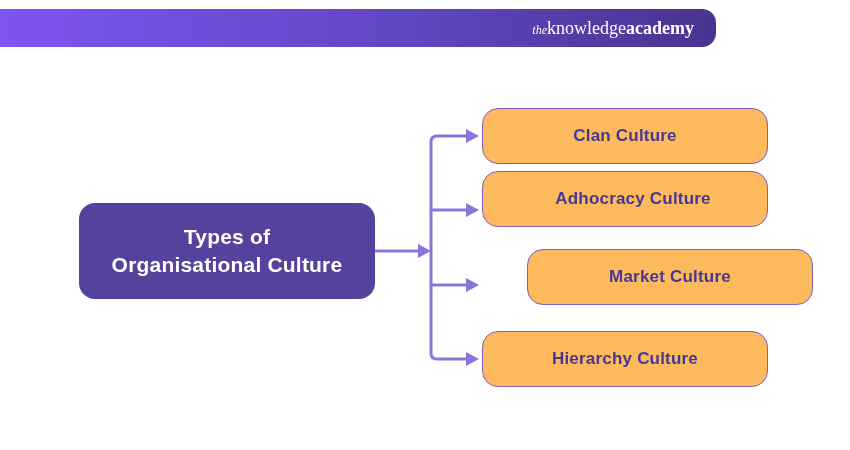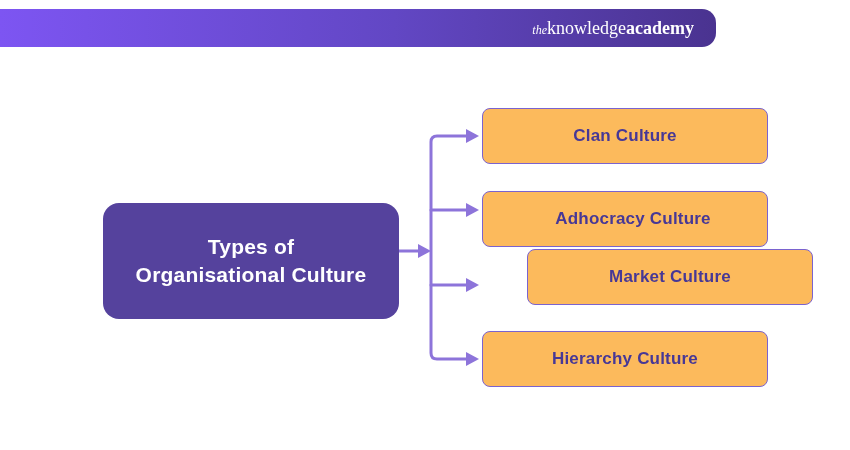--- a/index.html
+++ b/index.html
@@ -44,47 +44,46 @@
   }
   .brand .knowledge { font-weight: 400; }
   .brand .academy  { font-weight: 700; }
 
   
   .root-node {
     position: absolute;
     left: 79px;
     top: 203px;
     width: 296px;
-    height: 116px;
+    height: 96px;
     background: #55429d;
     border-radius: 16px;
     display: flex;
     flex-direction: column;
     align-items: center;
     justify-content: center;
     text-align: center;
-    margin-left: 24px;
   }
   .root-node .line {
     color: #ffffff;
     font-weight: 700;
     font-size: 21px;
     line-height: 1.35;
     letter-spacing: 0.2px;
   }
 
   
   .branch-node {
     position: absolute;
     left: 482px;
     width: 286px;
     height: 56px;
     background: #fcba5c;
     border: 1.5px solid #7a63cf;
-    border-radius: 8px;
+    border-radius: 16px;
     box-sizing: border-box;
     display: flex;
     align-items: center;
     justify-content: center;
   }
   .branch-node .label {
     color: #473896;
     font-weight: 700;
     font-size: 17px;
     letter-spacing: 0.2px;
@@ -128,21 +127,21 @@
   </svg>
 
   <div class="root-node">
     <span class="line">Types of</span>
     <span class="line">Organisational Culture</span>
   </div>
 
   <div class="branch-node" style="top:108px;">
     <span class="label">Clan Culture</span>
   </div>
-  <div class="branch-node" style="top:191px;padding-left:16px;">
+  <div class="branch-node" style="top:171px;padding-left:16px;">
     <span class="label">Adhocracy Culture</span>
   </div>
   <div class="branch-node" style="top:249px;margin-left:45px;">
     <span class="label">Market Culture</span>
   </div>
   <div class="branch-node" style="top:331px;text-align:right;">
     <span class="label">Hierarchy Culture</span>
   </div>
 
 </div>

